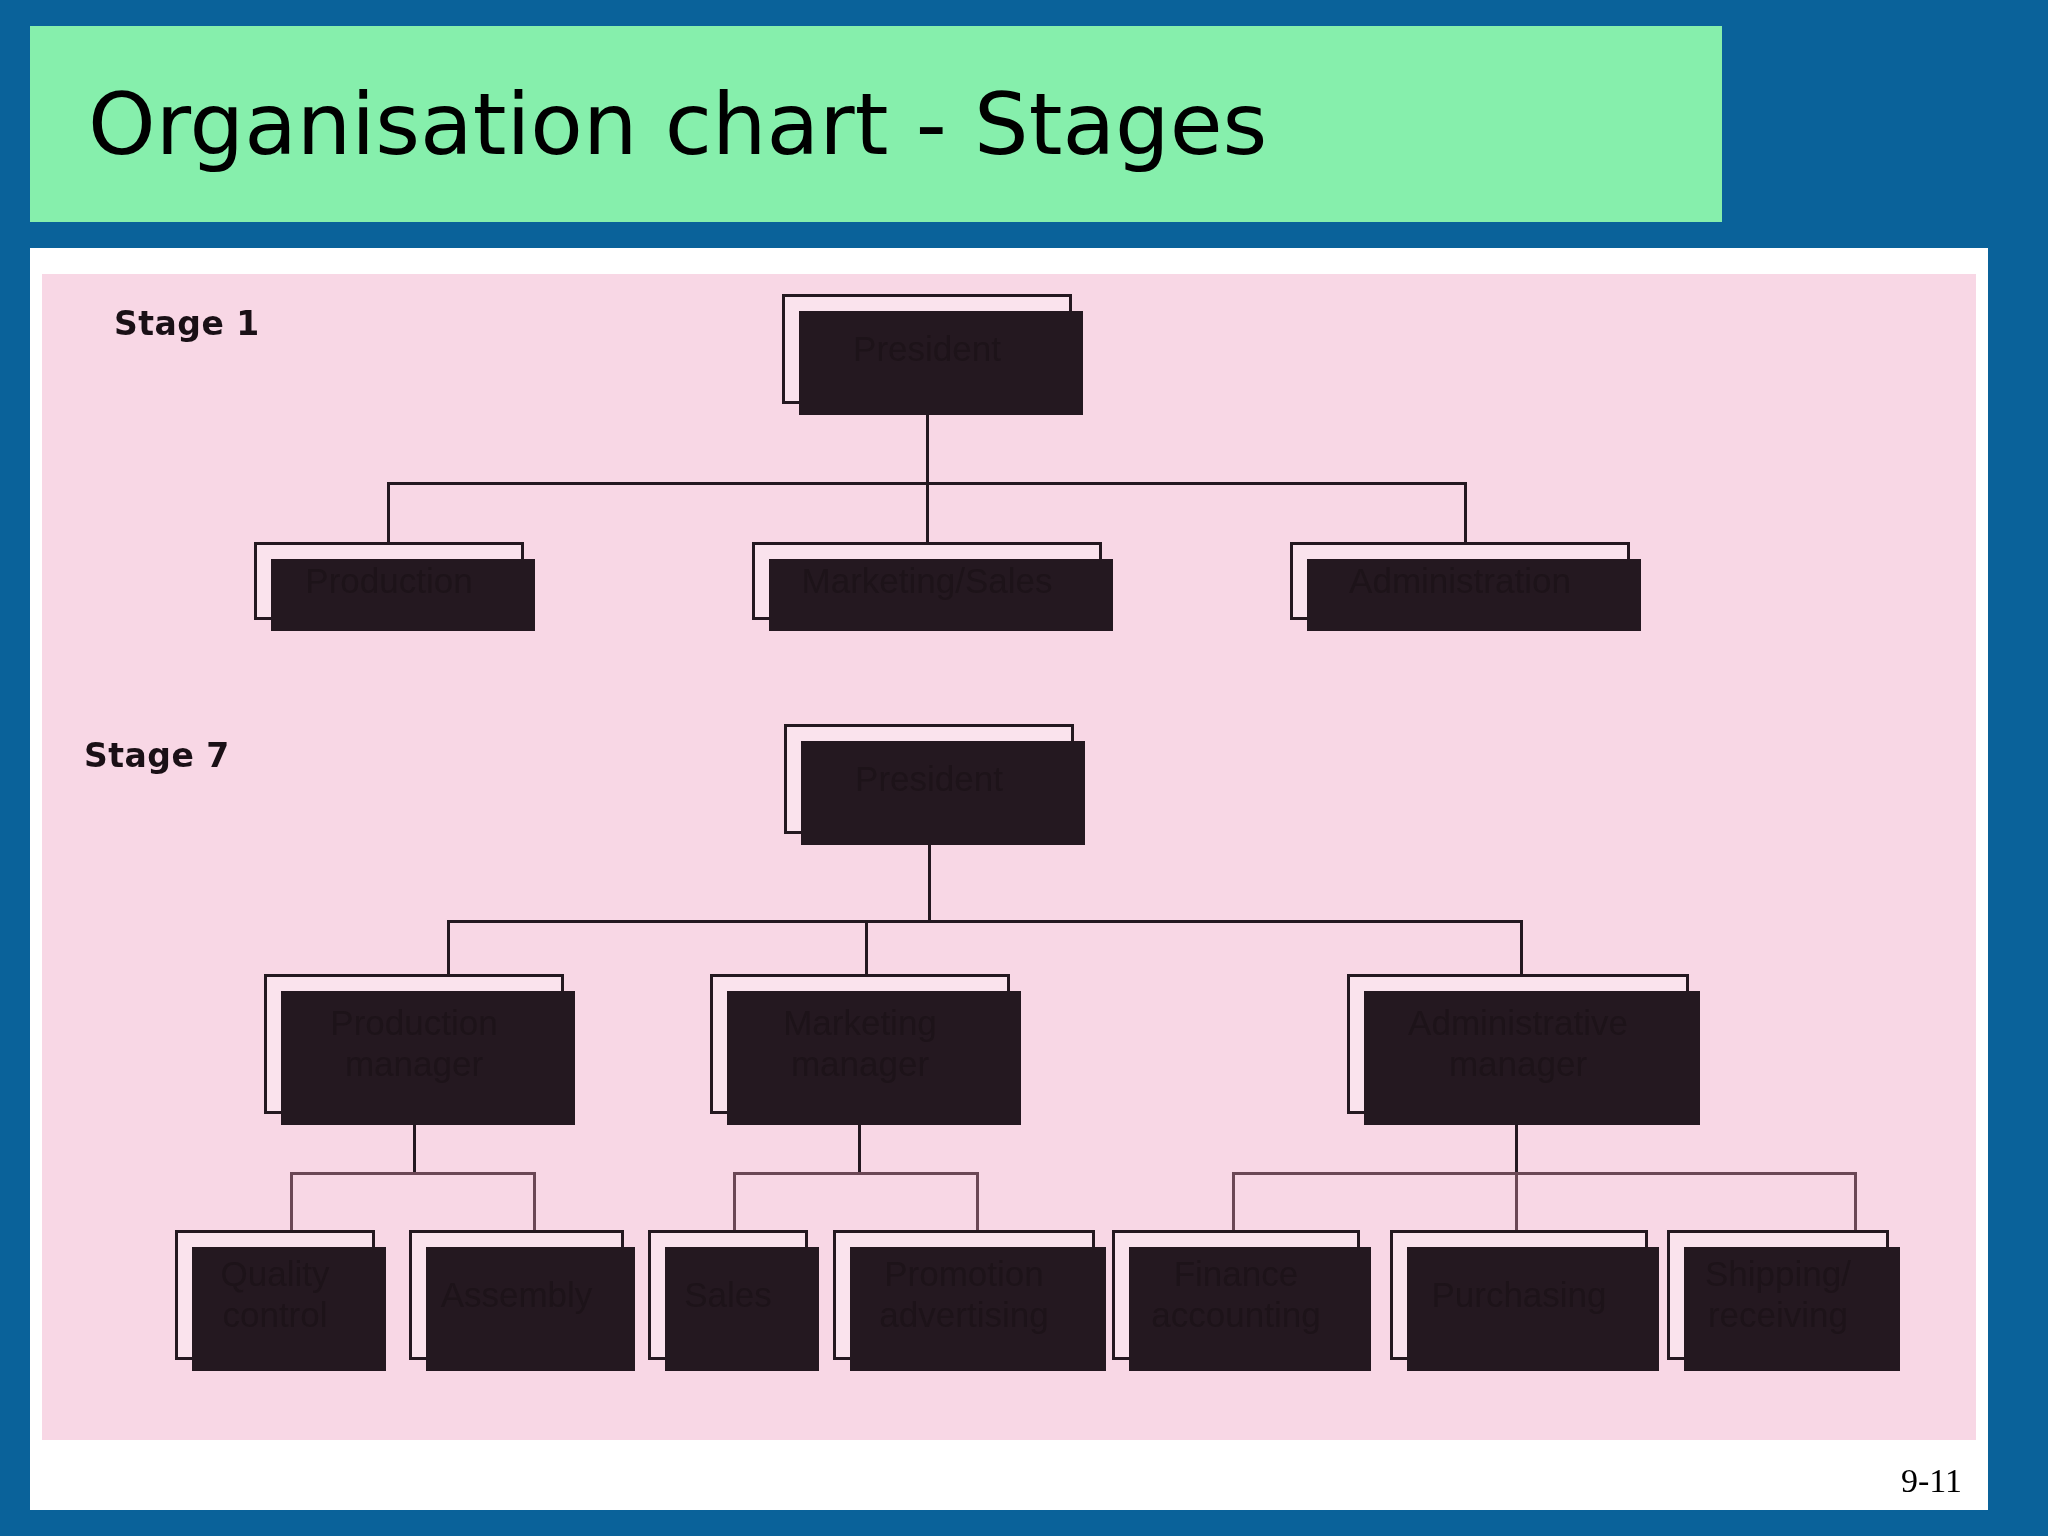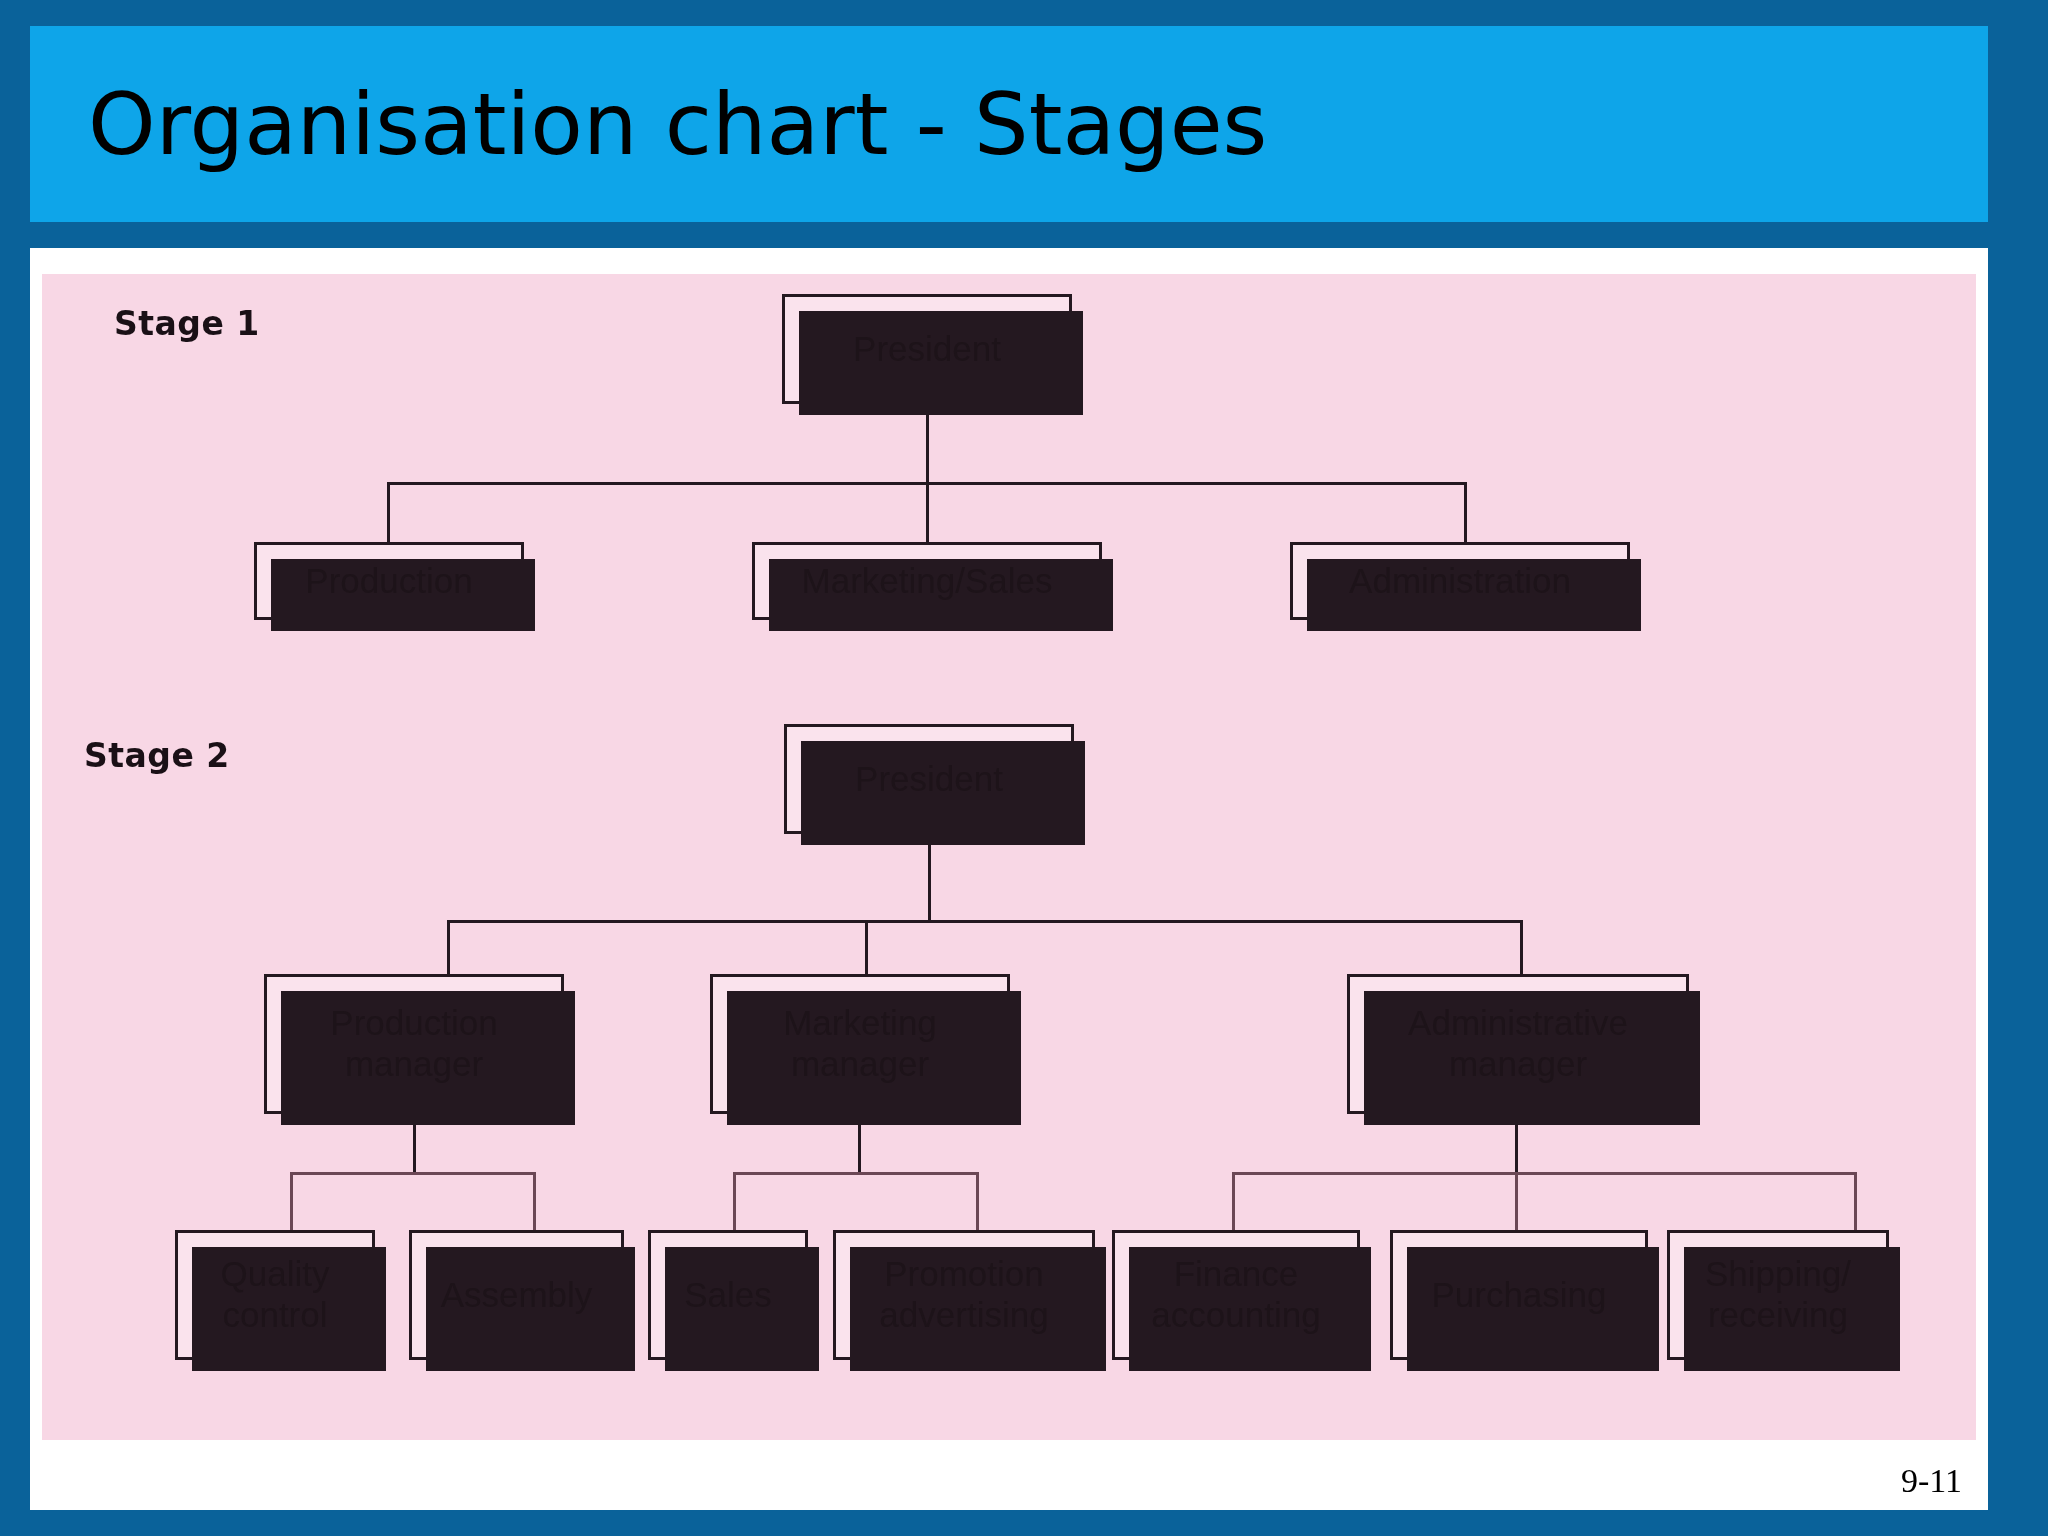--- a/index.html
+++ b/index.html
@@ -14,23 +14,23 @@
     background: #0a629a;
     font-family: "Liberation Sans", sans-serif;
     overflow: hidden;
   }
 
   
   #title-panel {
     position: absolute;
     left: 30px;
     top: 26px;
-    width: 1958px;
+    width: 1692px;
     height: 196px;
-    background: #0ea5e9;
+    background: #86efac;
     box-sizing: border-box;
   }
   #title-text {
     position: absolute;
     left: 58px;
     top: 50%;
     transform: translateY(-50%);
     font-family: "DejaVu Sans", sans-serif;
     font-size: 86px;
     font-weight: 400;
@@ -157,21 +157,21 @@
       <div class="node" style="left:212px; top:268px; width:270px; height:78px;">
         <span class="node-label">Production</span>
       </div>
       <div class="node" style="left:710px; top:268px; width:350px; height:78px;">
         <span class="node-label">Marketing/Sales</span>
       </div>
       <div class="node" style="left:1248px; top:268px; width:340px; height:78px;">
         <span class="node-label">Administration</span>
       </div>
 
-      <div class="stage-label" style="left:42px; top:462px;">Stage 2</div>
+      <div class="stage-label" style="left:42px; top:462px;">Stage 7</div>
 
       <div class="node" style="left:742px; top:450px; width:290px; height:110px;">
         <span class="node-label">President</span>
       </div>
 
       <div class="vline" style="left:886px; top:560px; height:88px;"></div>
       <div class="hline" style="left:405px; top:646px; width:1075px;"></div>
       <div class="vline" style="left:405px; top:646px; height:56px;"></div>
       <div class="vline" style="left:823px; top:646px; height:56px;"></div>
       <div class="vline" style="left:1478px; top:646px; height:56px;"></div>

